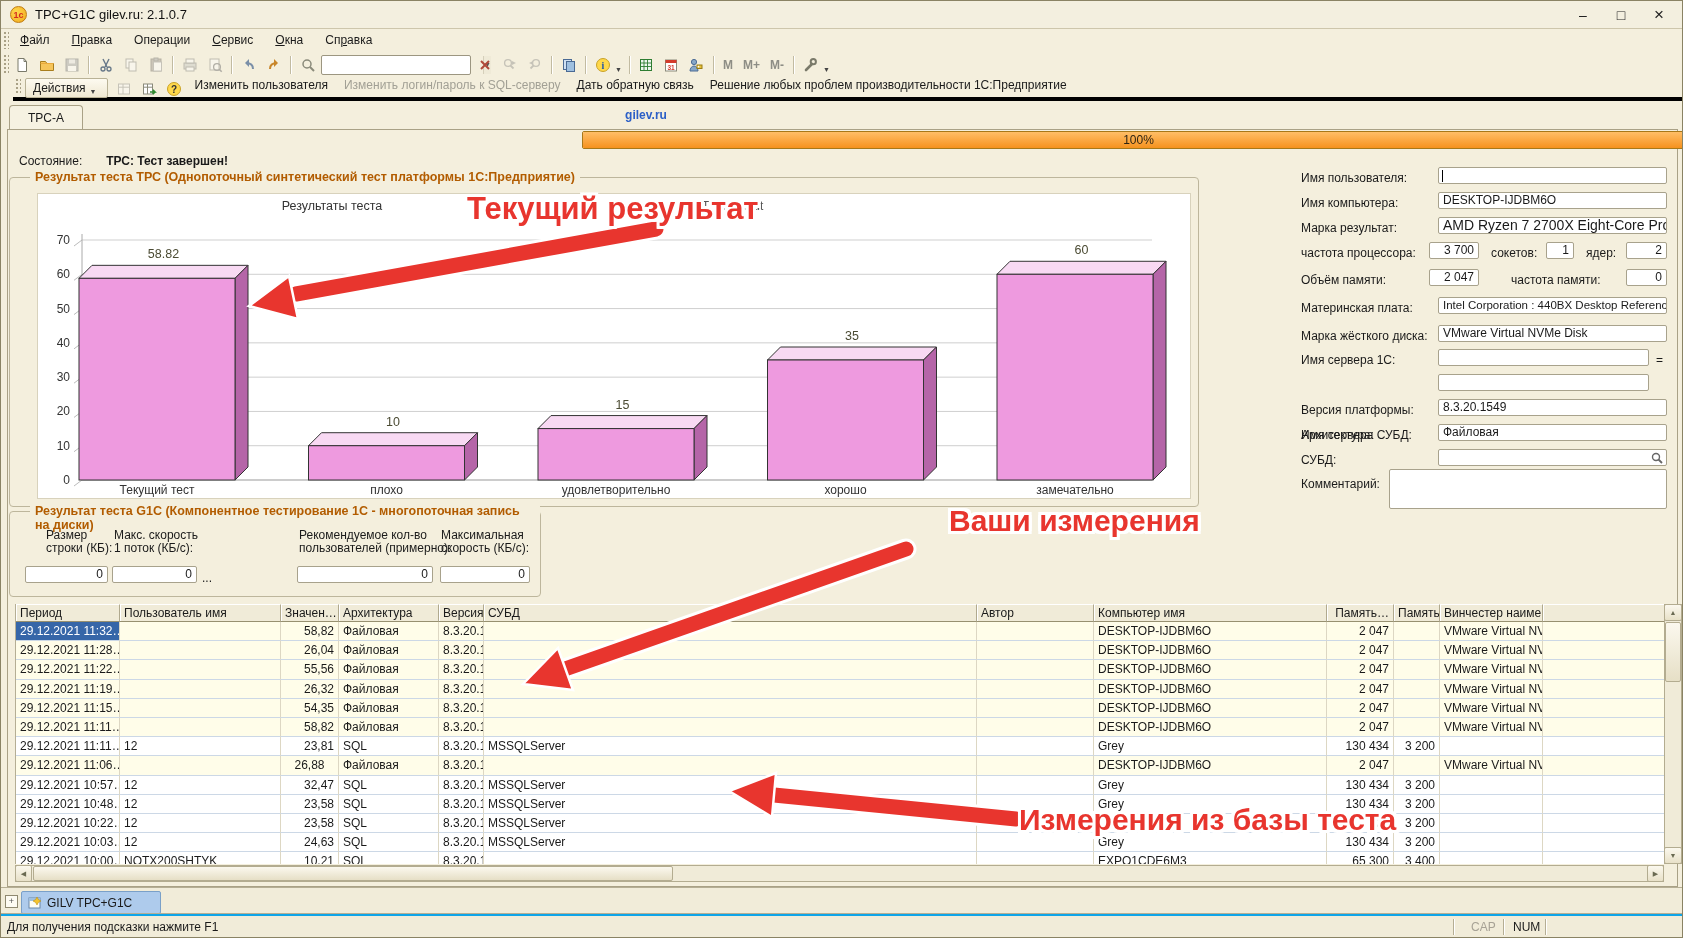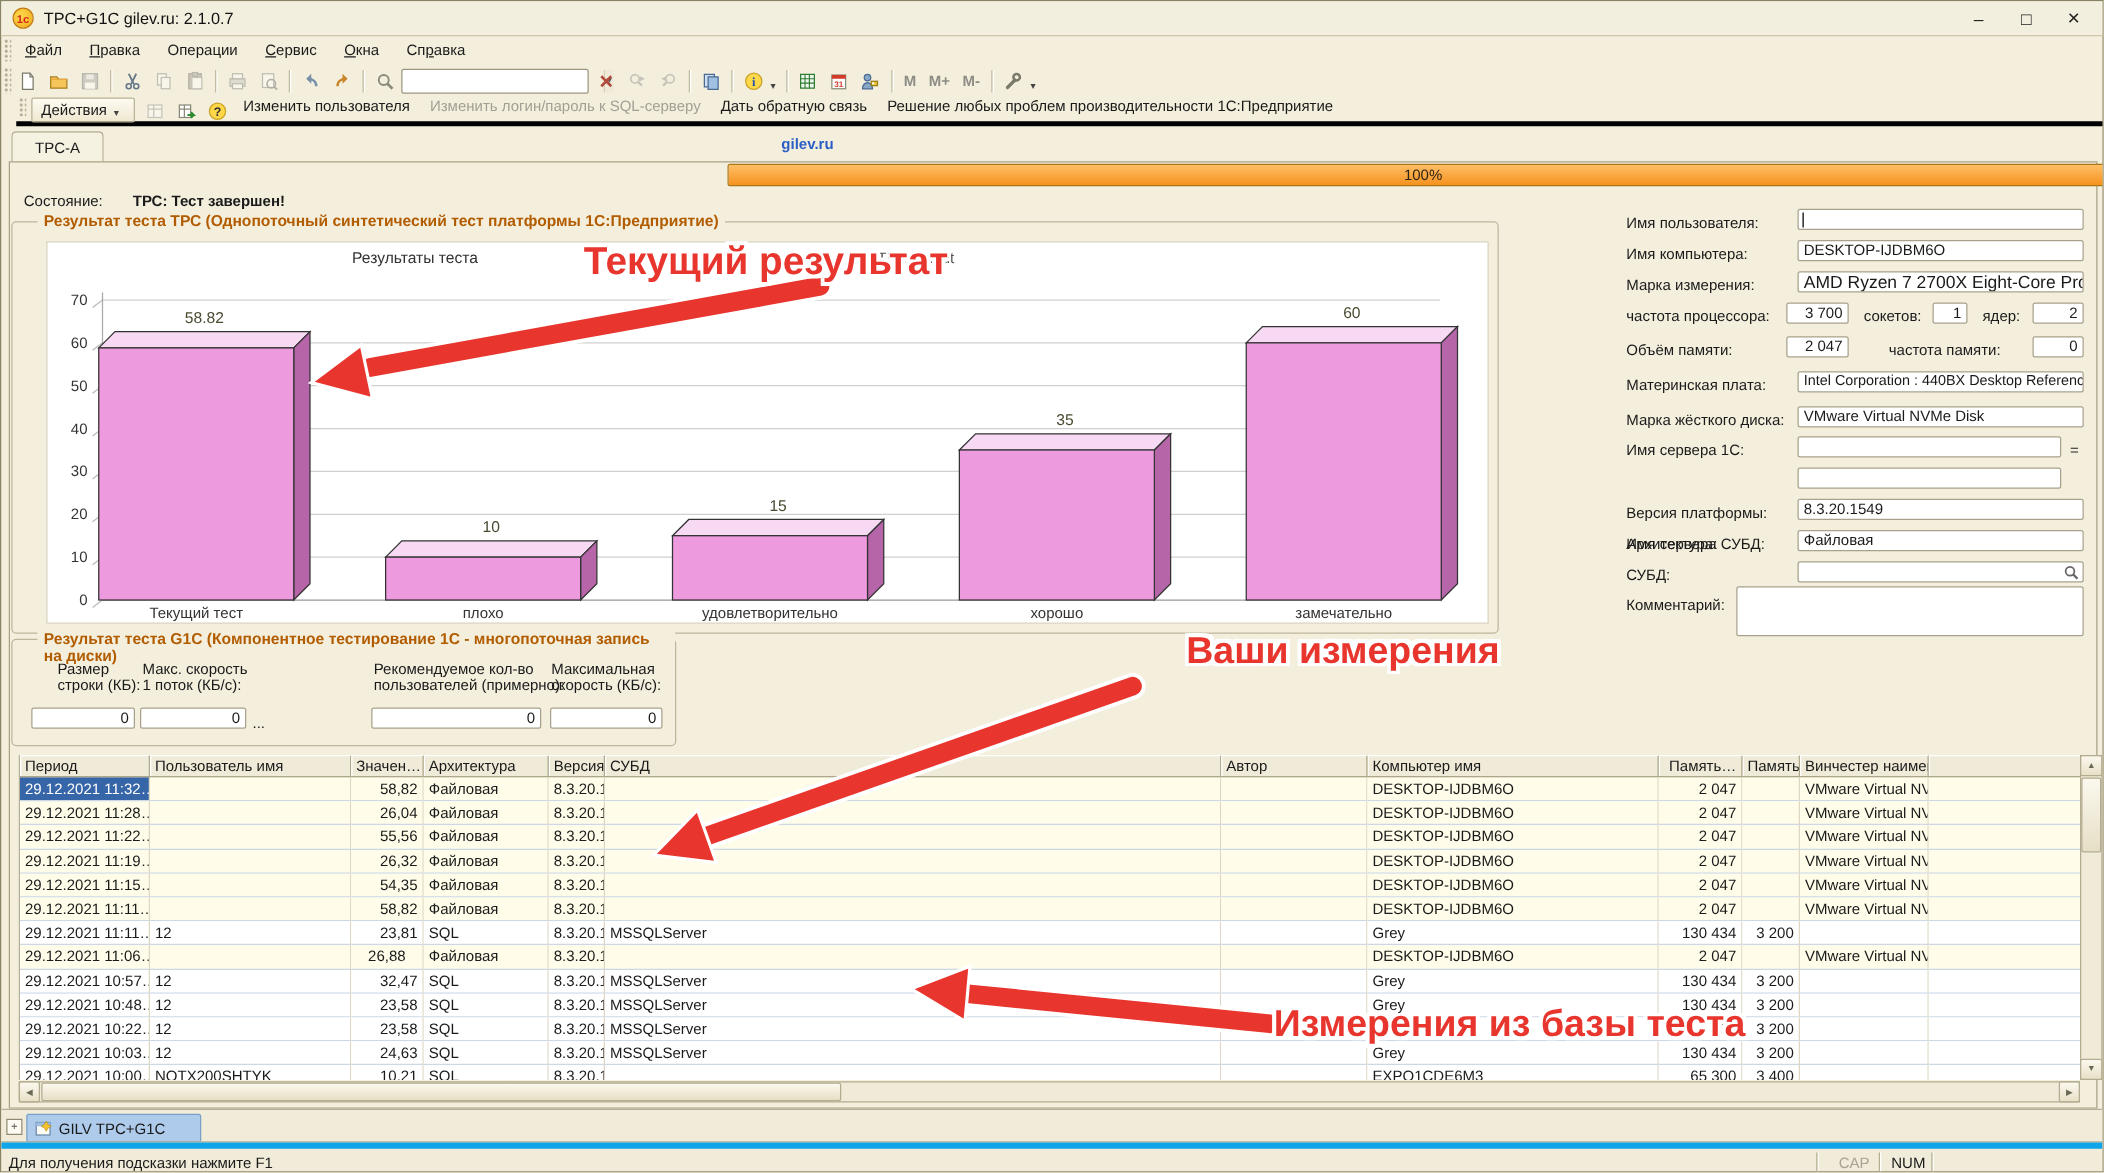--- a/index.html
+++ b/index.html
@@ -77,21 +77,21 @@
 
   
   .sb { position:absolute; background:#f0ebd8; border:1px solid #b3ac90; }
   .sb-btn { position:absolute; background:linear-gradient(#fbf8ee,#e8e1c8); border:1px solid #b3ac90; border-radius:2px; display:flex; align-items:center; justify-content:center; font-size:7px; color:#6a6a52; }
   .sb-thumb { position:absolute; background:linear-gradient(#fbf8ee,#e6dfc6); border:1px solid #b3ac90; border-radius:2px; }
 
   
   .mdi-bar { position:absolute; left:0; top:886px; width:100%; height:27px; border-top:1px solid #b5ae94; background:#f1ecd9; }
   .mdi-expander { position:absolute; left:4px; top:7px; width:13px; height:13px; border:1px solid #8f8970; background:#fdfbf2; font-size:9px; line-height:11px; text-align:center; color:#555; }
   .mdi-tab { position:absolute; left:20px; top:3px; width:140px; height:23px; background:#aecbec; border:1px solid #7aa0c8; border-radius:2px; display:flex; align-items:center; gap:5px; padding:0 6px; }
-  .statusbar { position:absolute; left:0; top:913px; width:100%; height:23px; background:#f1ecd9; border-top:5px solid #0ea5e9; box-shadow:0 -1px 0 #b5ae94; }
+  .statusbar { position:absolute; left:0; top:913px; width:100%; height:23px; background:#f1ecd9; border-top:2px solid #0ea5e9; box-shadow:0 -1px 0 #b5ae94; }
   .sb-panel-div { position:absolute; top:3px; width:1px; height:16px; background:#b5ae94; box-shadow:1px 0 0 #fff; }
   .blue-edge { position:absolute; left:0; top:936px; width:100%; height:2px; background:#2f5ba8; }
 
   
   .annot { position:absolute; font-weight:bold; white-space:nowrap; z-index:60;
     text-shadow:-3px -3px 0 #fff,3px -3px 0 #fff,-3px 3px 0 #fff,3px 3px 0 #fff,-3px 0 0 #fff,3px 0 0 #fff,0 -3px 0 #fff,0 3px 0 #fff,0 0 4px #fff; }
   #arrow-overlay { position:absolute; left:0; top:0; z-index:55; pointer-events:none; }
   svg { display:block; }
 </style>
 </head>
@@ -388,21 +388,21 @@
   <div class="field num" style="left:24px; top:565px; width:83px;">0</div>
   <div class="field num" style="left:111px; top:565px; width:85px;">0</div>
   <div class="abs" style="left:201px; top:570px;">...</div>
   <div class="field num" style="left:296px; top:565px; width:136px;">0</div>
   <div class="field num" style="left:439px; top:565px; width:90px;">0</div>
 
   <div class="rp-label" style="top:170px;">Имя пользователя:</div>
   <div class="field" style="left:1437px; top:166px; width:229px;"><span></span><span class="caret"></span></div>
   <div class="rp-label" style="top:195px;">Имя компьютера:</div>
   <div class="field" style="left:1437px; top:191px; width:229px;">DESKTOP-IJDBM6O</div>
-  <div class="rp-label" style="top:220px;">Марка измерения:</div>
+  <div class="rp-label" style="top:220px;">Марка результат:</div>
   <div class="field" style="left:1437px; top:216px; width:229px; font-size:14px;">AMD Ryzen 7 2700X Eight-Core Processor</div>
   <div class="rp-label" style="top:245px;">частота процессора:</div>
   <div class="field num" style="left:1428px; top:241px; width:50px;">3 700</div>
   <div class="rp-sub" style="left:1490px; top:245px;">сокетов:</div>
   <div class="field num" style="left:1545px; top:241px; width:28px;">1</div>
   <div class="rp-sub" style="left:1585px; top:245px;">ядер:</div>
   <div class="field num" style="left:1625px; top:241px; width:41px;">2</div>
   <div class="rp-label" style="top:272px;">Объём памяти:</div>
   <div class="field num" style="left:1428px; top:268px; width:50px;">2 047</div>
   <div class="rp-sub" style="left:1510px; top:272px;">частота памяти:</div>

